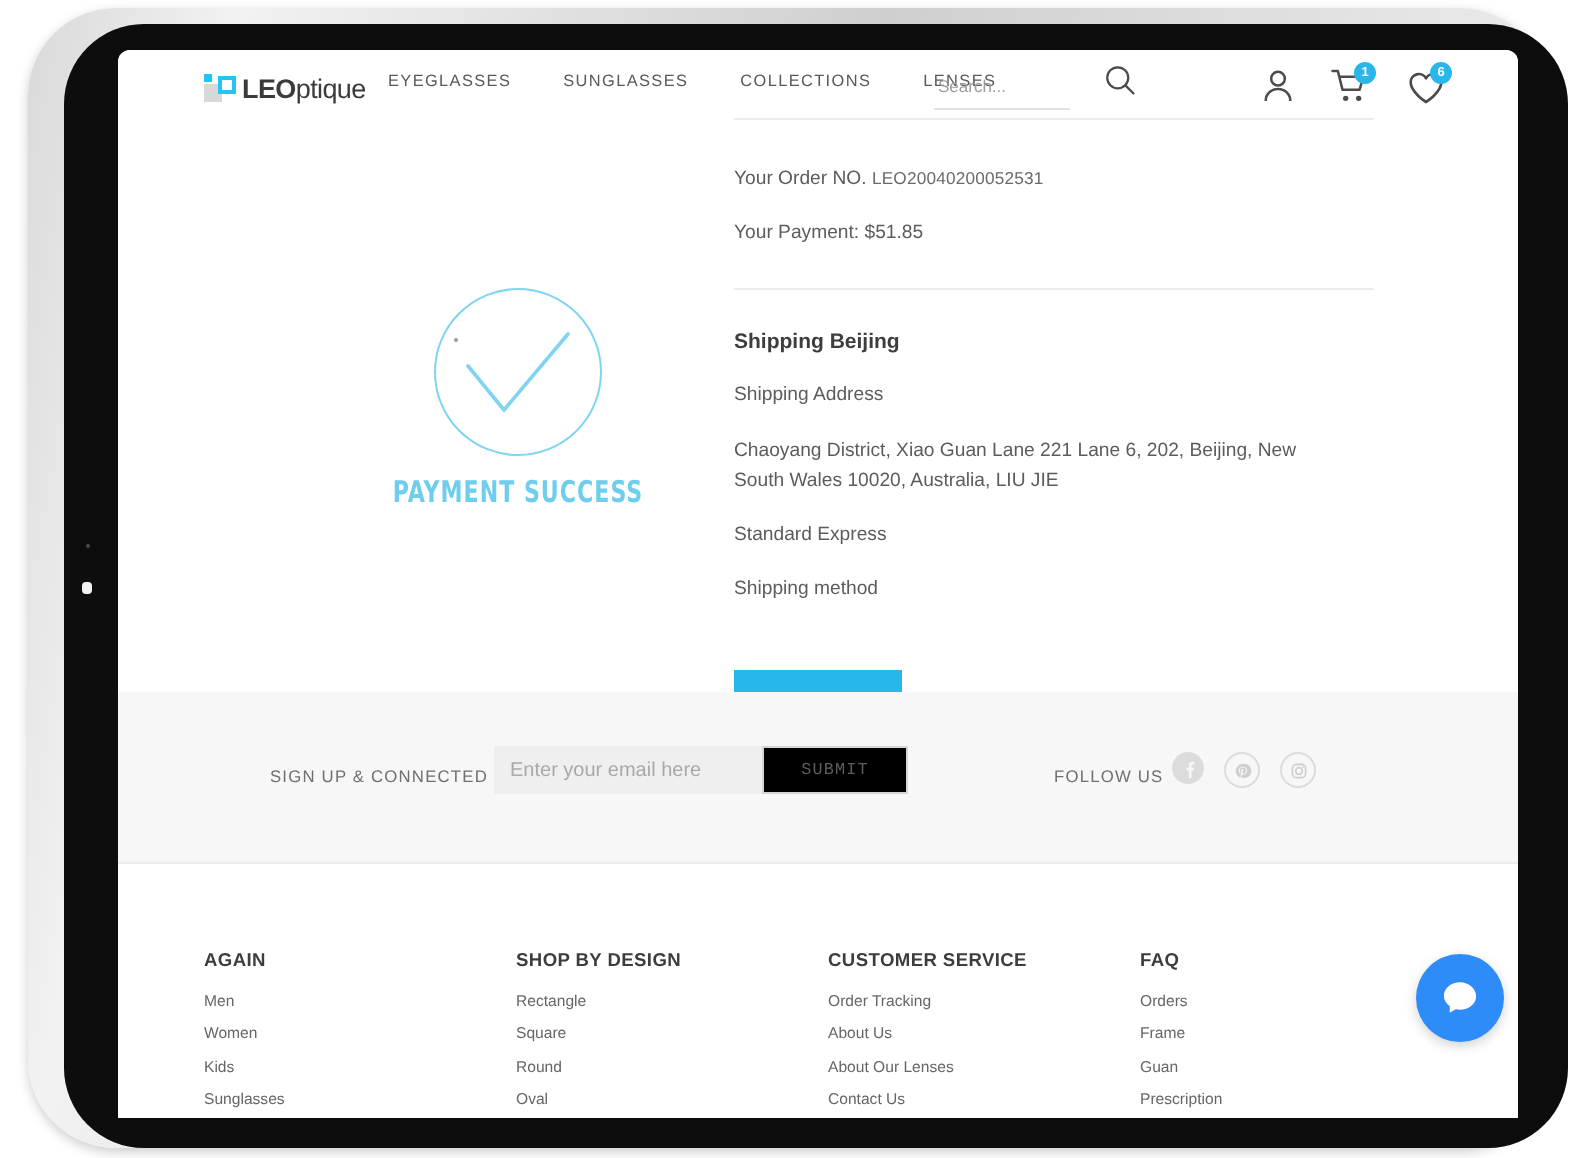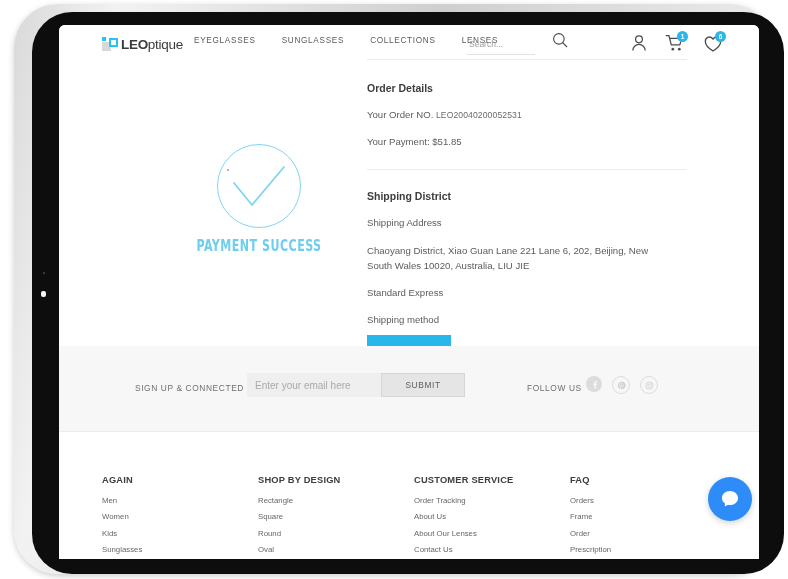--- a/index.html
+++ b/index.html
@@ -267,28 +267,28 @@
     outline: none;
     padding: 0 8px;
     font-size: 10px;
     color: #a3a3a3;
     font-family: "Liberation Sans", sans-serif;
   }
   .nl-input::placeholder { color:#a9a9a9; }
   .nl-submit {
     position: absolute;
     left: 322px; top: 27px;
-    width: 84px; height: 24px;
-    background: #e5e5e5;
+    width: 73px; height: 24px;
+    background: #000000;
     border: 1px solid #d5d5d5;
     font-size: 8.4px;
     letter-spacing: 0.6px;
     color: #5d5d5d;
     cursor: pointer;
-    font-family: Liberation Sans, sans-serif;
+    font-family: Liberation Mono, monospace;
   }
   .follow-label {
     position: absolute;
     left: 468px; top: 37px;
     font-size: 8.4px;
     letter-spacing: 0.6px;
     color: #6f6f6f;
   }
   .social {
     position: absolute;
@@ -410,35 +410,34 @@
               <polyline points="2,18 20,40 52,2" fill="none" stroke="#7fd4f2" stroke-width="1.8" stroke-linecap="round" stroke-linejoin="round"></polyline>
             </svg>
           </div>
           <div class="success-text">PAYMENT SUCCESS</div>
         </div>
         <div class="stray-dot"></div>
 
         <div class="details-col">
           <div class="hr-top"></div>
 
-          <h3 class="sec-title">Order Details</h3>
 
           <p class="sec-line">
             <span>Your Order NO.</span>
             <span class="ord">LEO20040200052531</span>
           </p>
 
           <p class="sec-line">
             <span>Your Payment:</span>
             <span>$51.85</span>
           </p>
 
           <div class="hr-mid"></div>
 
-          <h3 class="sec-title">Shipping District</h3>
+          <h3 class="sec-title">Shipping Beijing</h3>
           <p class="sec-line">Shipping Address</p>
           <p class="sec-line addr">Chaoyang District, Xiao Guan Lane 221 Lane 6, 202, Beijing, New South Wales 10020, Australia, LIU JIE</p>
           <p class="sec-line">Standard Express</p>
           <p class="sec-line">Shipping method</p>
         </div>
 
         <button class="pay-again">PAY AGAIN</button>
       </div>
 
       <div class="newsletter">
@@ -503,21 +502,21 @@
 
           </ul>
 
         </div>
 
         <div class="fcol" style="left:511px;">
           <h4>FAQ</h4>
           <ul>
             <li>Orders</li>
             <li>Frame</li>
-            <li>Order</li>
+            <li>Guan</li>
             <li>Prescription</li>
 
           </ul>
         </div>
       </div>
 
       <div class="chat-btn">
         <svg width="22" height="22" viewBox="0 0 24 24">
           <path d="M12 3.4c-4.9 0-8.8 3.3-8.8 7.4 0 2.3 1.2 4.3 3.2 5.7v3.6l3.3-1.9c.74.17 1.5.26 2.3.26 4.9 0 8.8-3.3 8.8-7.4S16.9 3.4 12 3.4z" fill="#ffffff"></path>
         </svg>

